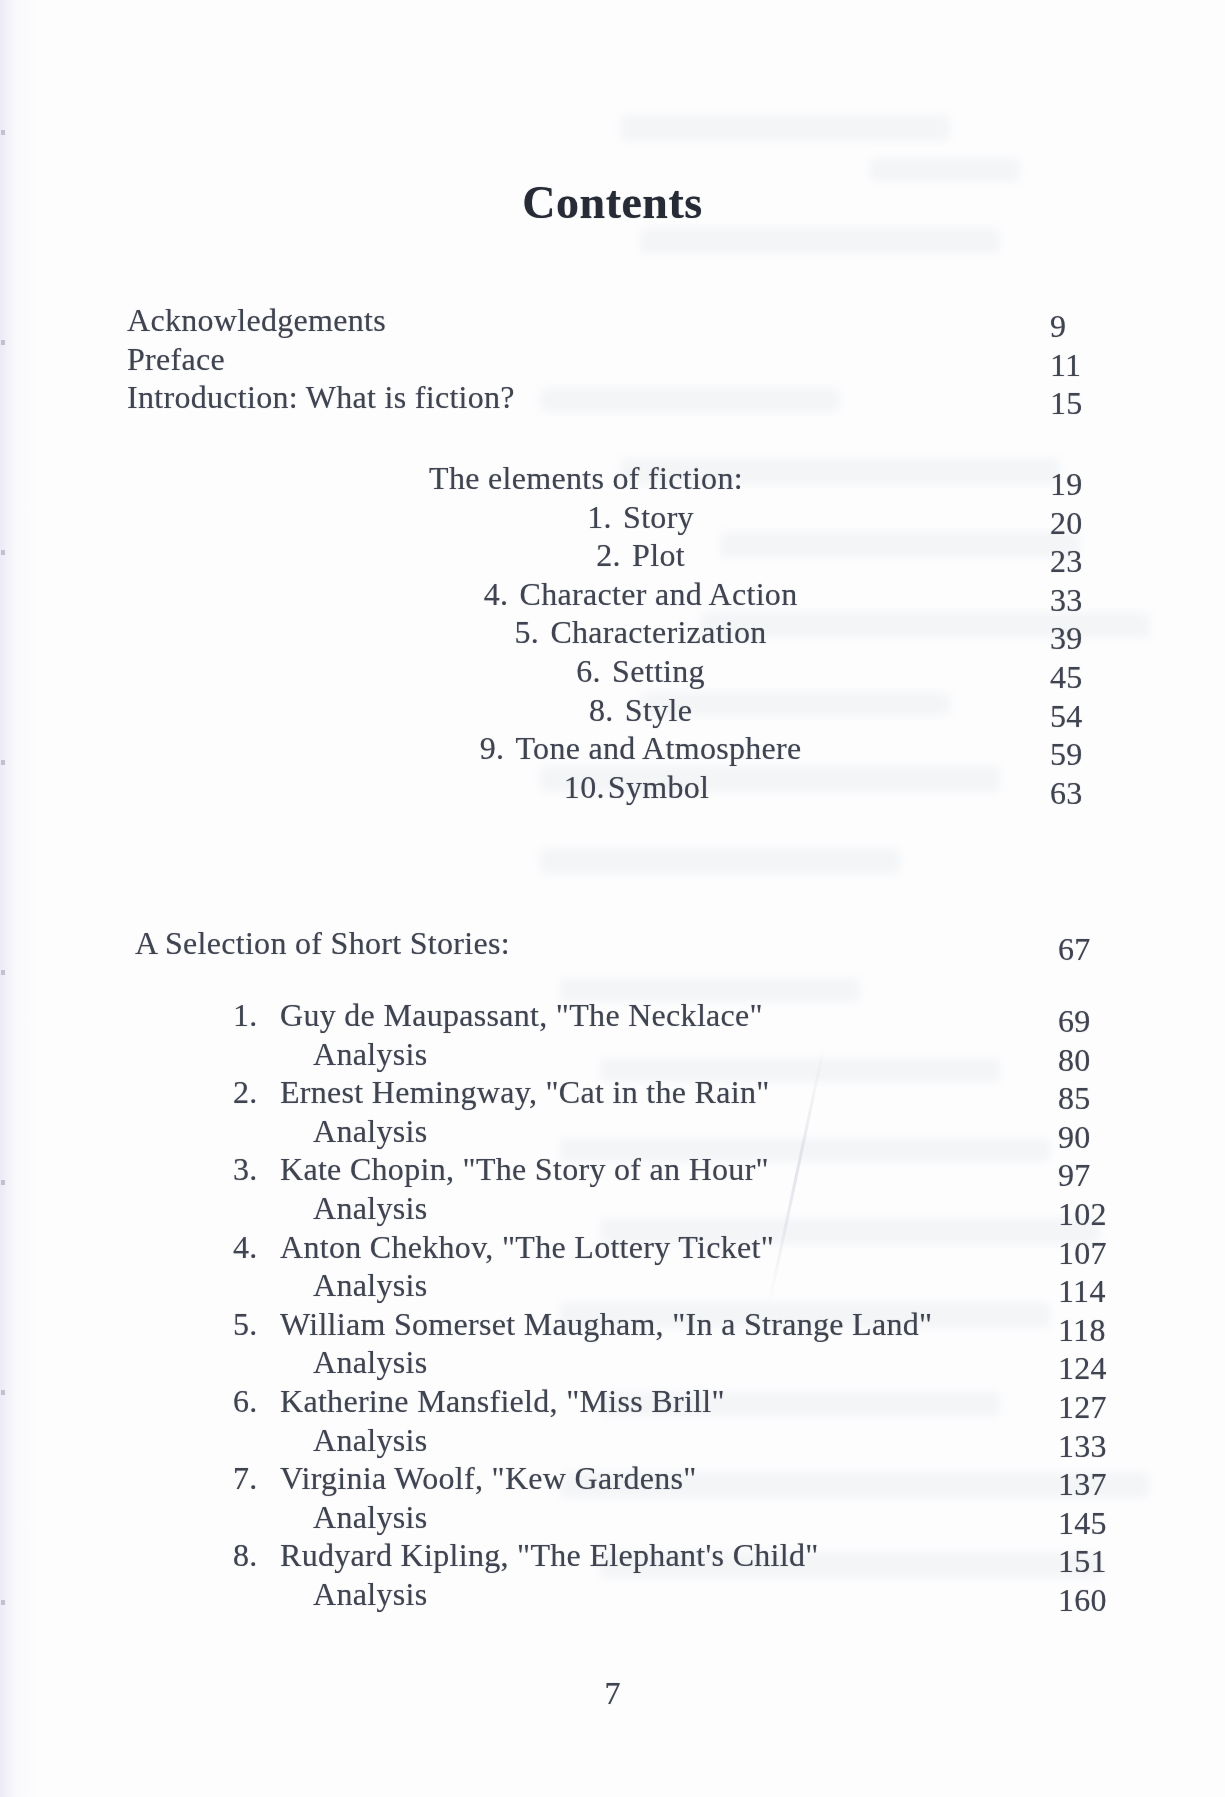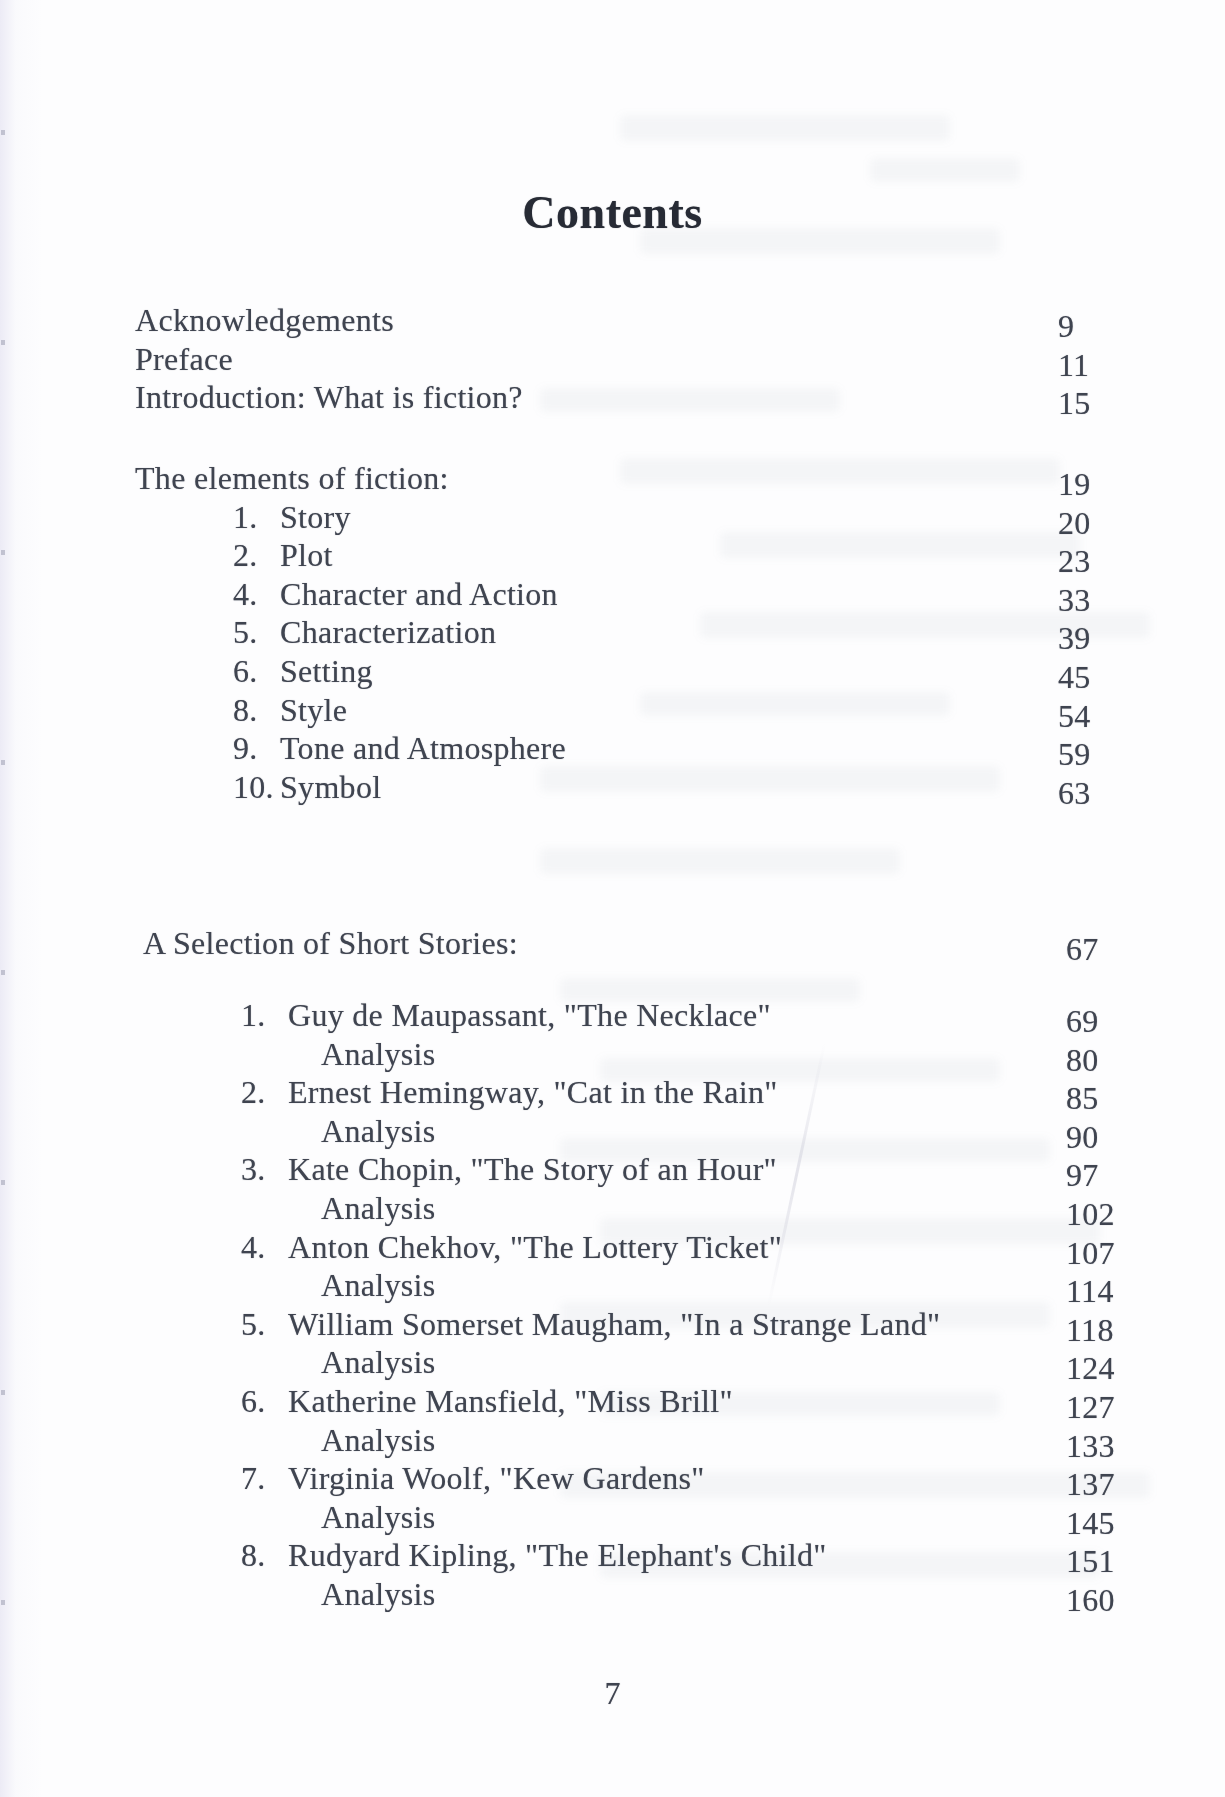--- a/index.html
+++ b/index.html
@@ -21,28 +21,28 @@
     background:repeating-linear-gradient(180deg,
       rgba(138,140,162,.45) 0 5px, rgba(0,0,0,0) 5px 210px);
   }
   .sm{position:absolute;background:rgba(100,106,128,.055);filter:blur(4px);border-radius:5px;}
   .crease{
     position:absolute;left:795px;top:1040px;width:3px;height:270px;
     background:linear-gradient(rgba(200,200,212,0), rgba(182,182,200,.35), rgba(200,200,212,0));
     transform:rotate(12deg);
   }
   .title{
-    position:absolute;top:188px;left:0;width:1225px;margin:0;
+    position:absolute;top:178px;left:0;width:1225px;margin:0;
     text-align:center;font-size:46px;line-height:50px;font-weight:bold;
     color:#272b35;letter-spacing:.5px;
     text-shadow:0 0 1px rgba(39,43,53,.55);
   }
-  .block{position:absolute;left:8px;width:1045px;}
+  .block{position:absolute;left:0;width:1045px;}
   #front-matter{top:301px;}
-  #elements{top:459px;}
+  #elements{top:459px;text-align:center;}
   #stories{top:924px;padding-left:8px;}
   .row{
     position:relative;height:38.6px;line-height:38.6px;
     font-size:32px;letter-spacing:.3px;
     text-shadow:0 0 1px rgba(63,68,80,.5);
     white-space:nowrap;
   }
   .row.fm, .row.head{padding-left:127px;}
   .row.item{padding-left:225px;}
   .row.analysis{padding-left:305px;}

